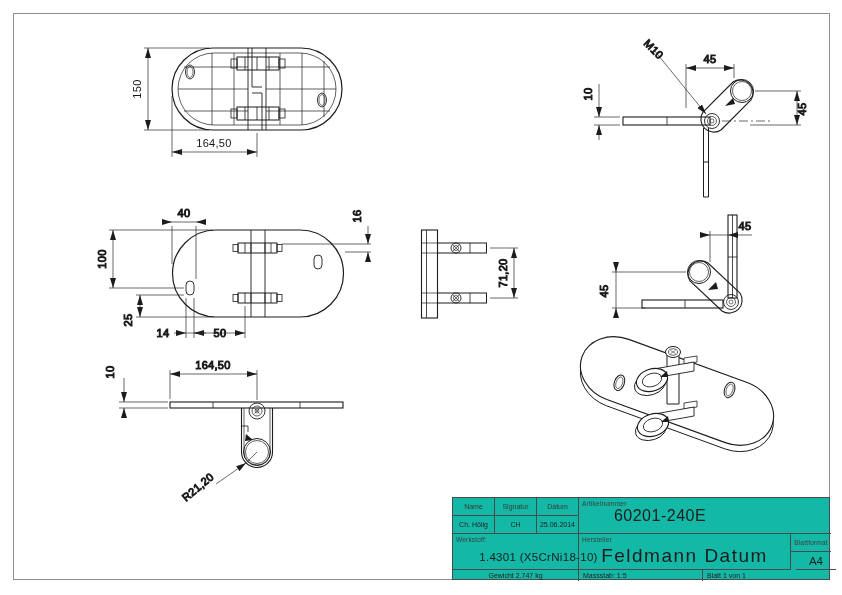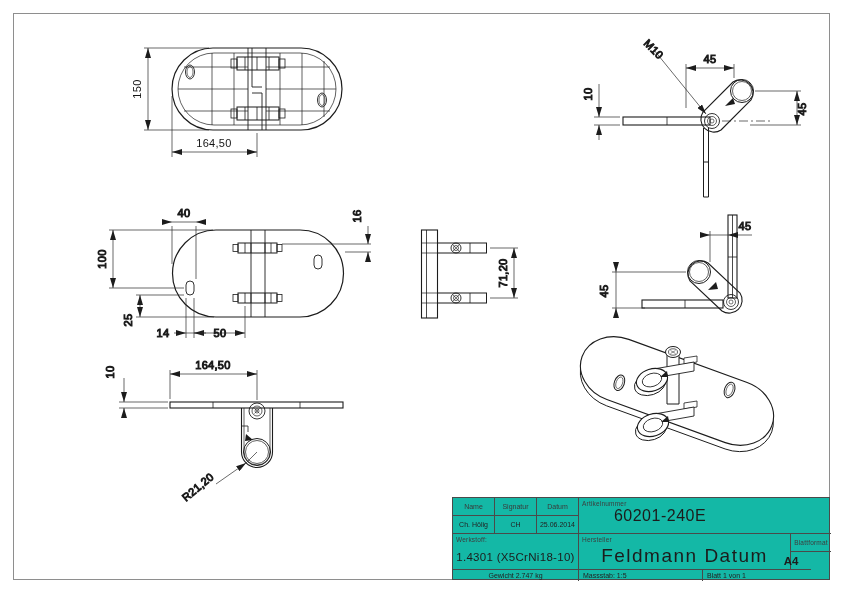--- a/index.html
+++ b/index.html
@@ -267,26 +267,26 @@
     <div class="cell ctr val7" style="left:42px;top:18px;width:42px;height:18px;">CH</div>
     <div class="cell ctr val7" style="left:84px;top:18px;width:42px;height:18px;">25.06.2014</div>
 
     <div class="cell" style="left:126px;top:0;width:252px;height:36px;border-right:none;">
       <span class="lab corner-lab">Artikelnummer</span>
       <div class="ctr artikel-val" style="width:100%;height:100%;">60201-240E</div>
     </div>
 
     <div class="cell" style="left:0;top:36px;width:126px;height:36px;">
       <span class="lab corner-lab">Werkstoff:</span>
-      <div class="ctr werk-val" style="width:100%;height:100%;">1.4301 (X5CrNi18-10)</div>
+      <div class="ctr werk-val" style="width:100%;height:100%;margin-left:23px;">1.4301 (X5CrNi18-10)</div>
     </div>
     <div class="cell" style="left:126px;top:36px;width:212px;height:36px;">
       <span class="lab corner-lab">Hersteller</span>
       <div class="ctr herst-val" style="width:100%;height:100%;">Feldmann Datum</div>
     </div>
     <div class="cell ctr lab" style="left:338px;top:36px;width:40px;height:18px;border-right:none;">Blattformat</div>
-    <div class="cell ctr a4-val" style="left:318px;top:54px;width:40px;height:18px;border-right:none;font-weight:bold;">A4</div>
+    <div class="cell ctr a4-val" style="left:343px;top:54px;width:40px;height:18px;border-right:none;">A4</div>
 
     <div class="cell ctr val7" style="left:0;top:72px;width:126px;height:11px;border-bottom:none;">Gewicht 2.747 kg</div>
     <div class="cell b-left" style="left:126px;top:72px;width:124px;height:11px;border-bottom:none;">Massstab: 1:5</div>
     <div class="cell b-left" style="left:250px;top:72px;width:128px;height:11px;border-bottom:none;border-right:none;">Blatt 1 von 1</div>
   </div>
 </div>
 
 </body></html>

